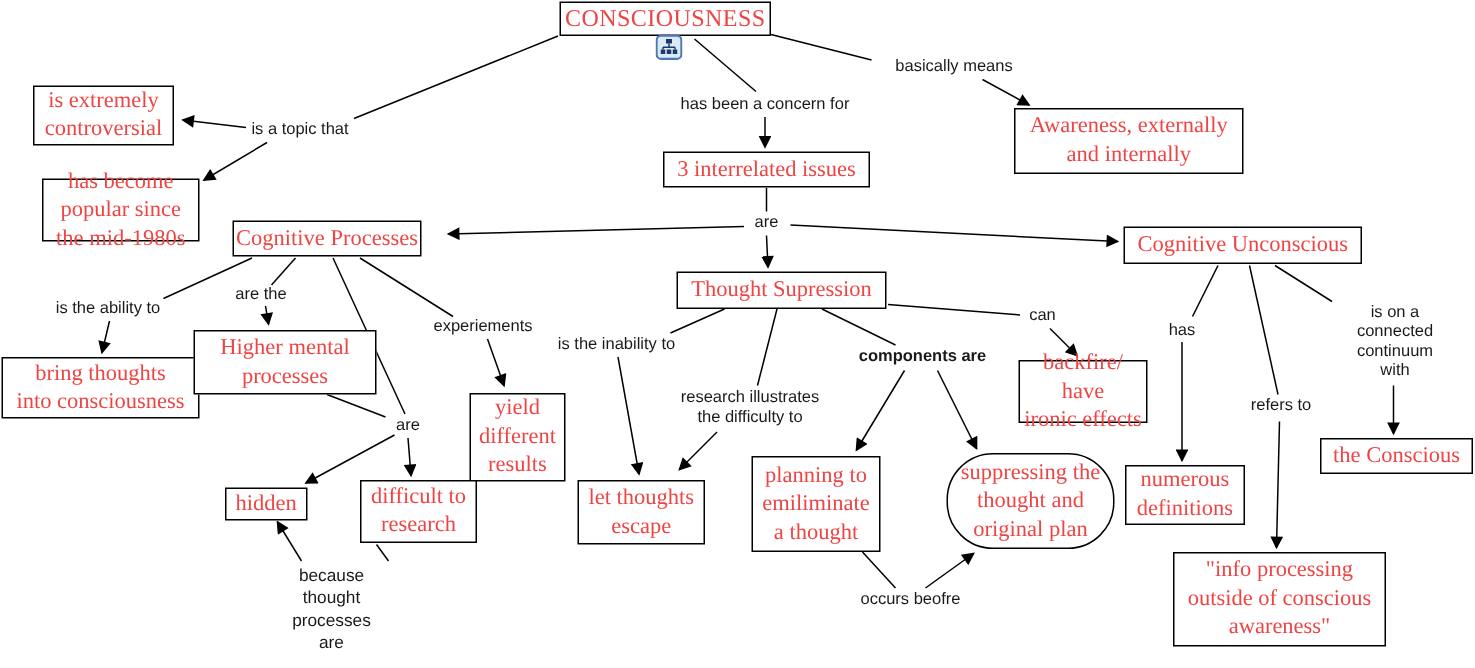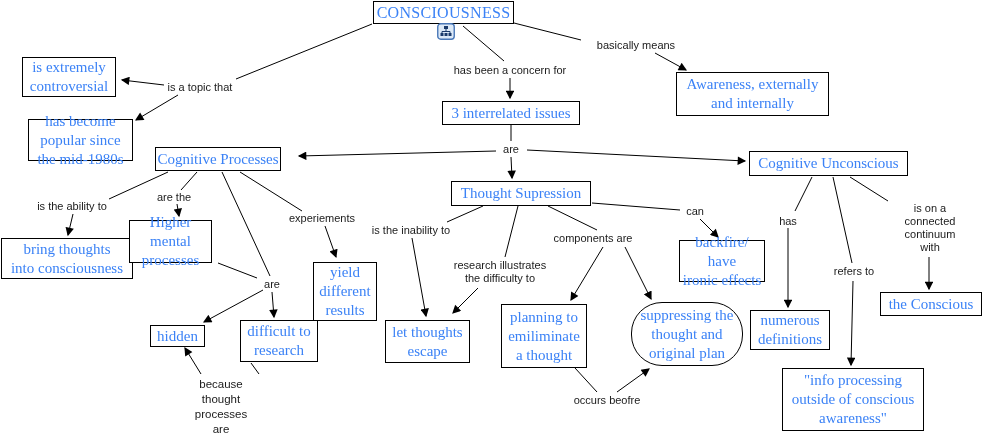--- a/index.html
+++ b/index.html
@@ -2,21 +2,21 @@
 <html><head>
 <meta charset="utf-8">
 <style>
   html,body{margin:0;padding:0;background:#fff;}
   #stage{position:relative;width:983px;height:445px;background:#fff;overflow:hidden;
          font-family:"Liberation Sans",sans-serif;color:#000;}
   #edges-svg{position:absolute;left:0;top:0;width:983px;height:445px;}
   .node{position:absolute;box-sizing:border-box;border:1.5px solid #000;background:#fff;
         display:flex;align-items:center;justify-content:center;text-align:center;
         font-family:"Liberation Serif",serif;font-size:15px;line-height:19px;
-        white-space:pre-line;color:#3b82f6;}
+        white-space:pre-line;color:#ef4444;}
   .node.big{font-size:16px;letter-spacing:.3px;}
   .lbl{position:absolute;transform:translate(-50%,-50%);
        font-family:"Liberation Sans",sans-serif;font-size:11px;line-height:13px;
        white-space:pre;text-align:center;color:#1a1a1a;}
   .lbl.tall{line-height:15px;font-size:11.5px;}
   #submap-icon{position:absolute;left:437px;top:23px;width:18px;height:17px;cursor:pointer;}
 </style>
 </head>
 <body>
 
@@ -79,21 +79,21 @@
 popular since
 the mid-1980s</div>
       <div class="node" style="left: 155px; top: 147px; width: 126px; height: 24px;">Cognitive Processes</div>
       <div class="node" style="left: 442px; top: 101px; width: 138px; height: 24px;">3 interrelated issues</div>
       <div class="node" style="left: 676px; top: 72px; width: 153px; height: 44px;">Awareness, externally
 and internally</div>
       <div class="node" style="left: 749px; top: 151px; width: 159px; height: 25px;">Cognitive Unconscious</div>
       <div class="node" style="left: 451px; top: 181px; width: 140px; height: 25px;">Thought Supression</div>
       <div class="node" style="left: 1px; top: 238px; width: 132px; height: 41px;">bring thoughts
 into consciousness</div>
-      <div class="node" style="left: 129px; top: 220px; width: 83px; height: 43px;">Higher mental
+      <div class="node" style="left: 129px; top: 220px; width: 122px; height: 43px;">Higher mental
 processes</div>
       <div class="node" style="left: 313px; top: 262px; width: 64px; height: 59px;">yield
 different
 results</div>
       <div class="node" style="left: 150px; top: 325px; width: 55px; height: 22px;">hidden</div>
       <div class="node" style="left: 240px; top: 320px; width: 78px; height: 42px;">difficult to
 research</div>
       <div class="node" style="left: 385px; top: 320px; width: 85px; height: 43px;">let thoughts
 escape</div>
       <div class="node" style="left: 501px; top: 304px; width: 86px; height: 64px;">planning to
@@ -116,21 +116,21 @@
       <div class="lbl" style="left: 510px; top: 70px;">has been a concern for</div>
       <div class="lbl" style="left: 624px; top: 45px; padding-left: 24px;">basically means</div>
       <div class="lbl" style="left: 511px; top: 149px;">are</div>
       <div class="lbl" style="left: 72px; top: 206px;">is the ability to</div>
       <div class="lbl" style="left: 174px; top: 197px; text-align: right;">are the</div>
       <div class="lbl" style="left: 322px; top: 218px;">experiements</div>
       <div class="lbl" style="left: 272px; top: 284px;">are</div>
       <div class="lbl" style="left: 411px; top: 230px;">is the inability to</div>
       <div class="lbl" style="left: 500px; top: 272px;">research illustrates
 the difficulty to</div>
-      <div class="lbl" style="left: 593px; top: 238px;">components are</div>
+      <div class="lbl" style="left: 615px; top: 238px; font-weight: bold;">components are</div>
       <div class="lbl" style="left: 695px; top: 211px;">can</div>
       <div class="lbl" style="left: 788px; top: 221px;">has</div>
       <div class="lbl" style="left: 854px; top: 271px;">refers to</div>
       <div class="lbl" style="left: 930px; top: 228px;">is on a
 connected
 continuum
 with</div>
       <div class="lbl" style="left: 607px; top: 400px;">occurs beofre</div>
       <div class="lbl tall" style="left: 221px; top: 407px;">because
 thought

